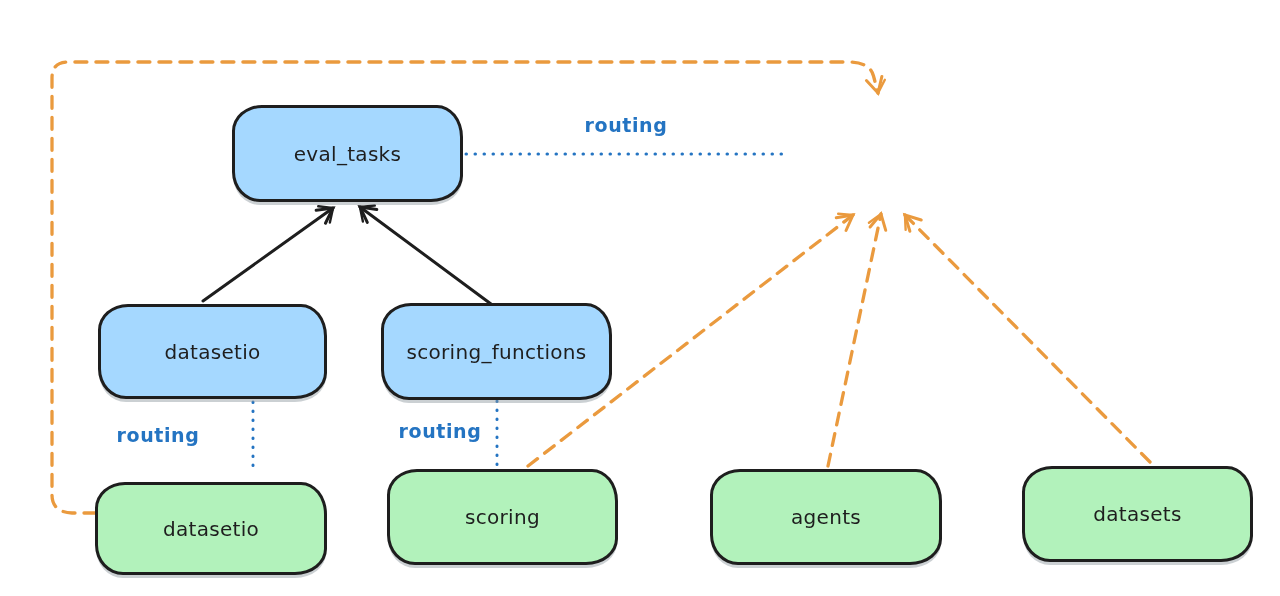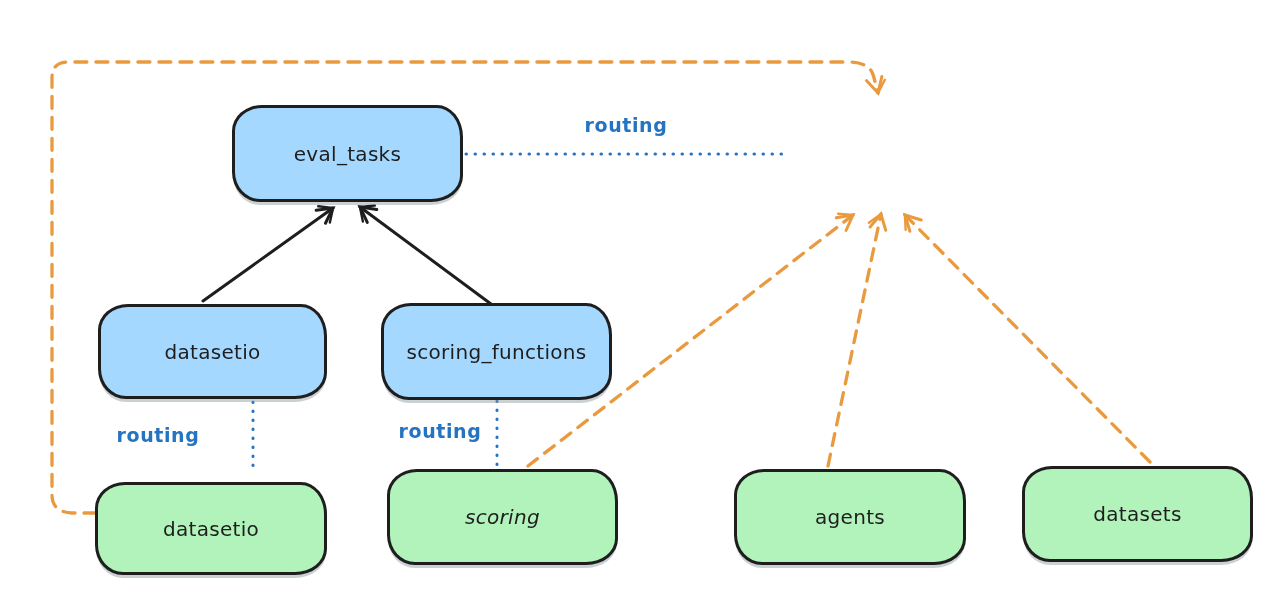--- a/index.html
+++ b/index.html
@@ -100,25 +100,25 @@
   </div>
 
   <div class="node node-blue" style="left:381px;top:303px;width:231px;height:97px;">
     <span>scoring_functions</span>
   </div>
 
   <div class="node node-green" style="left:95px;top:470px;width:232px;height:93px;margin-top:12px;">
     <span>datasetio</span>
   </div>
 
-  <div class="node node-green" style="left:387px;top:469px;width:231px;height:96px;font-style:italic;">
+  <div class="node node-green" style="left:387px;top:469px;width:231px;height:96px;">
     <span>scoring</span>
   </div>
 
-  <div class="node node-green" style="left:710px;top:469px;width:232px;height:96px;margin-left:24px;">
+  <div class="node node-green" style="left:710px;top:469px;width:232px;height:96px;">
     <span>agents</span>
   </div>
 
   <div class="node node-green" style="left:1022px;top:466px;width:231px;height:96px;">
     <span>datasets</span>
   </div>
 
   <div class="edge-label" style="left:570px;top:114px;width:112px;">routing</div>
 
   <div class="edge-label" style="left:116px;top:424px;width:84px;">routing</div>

